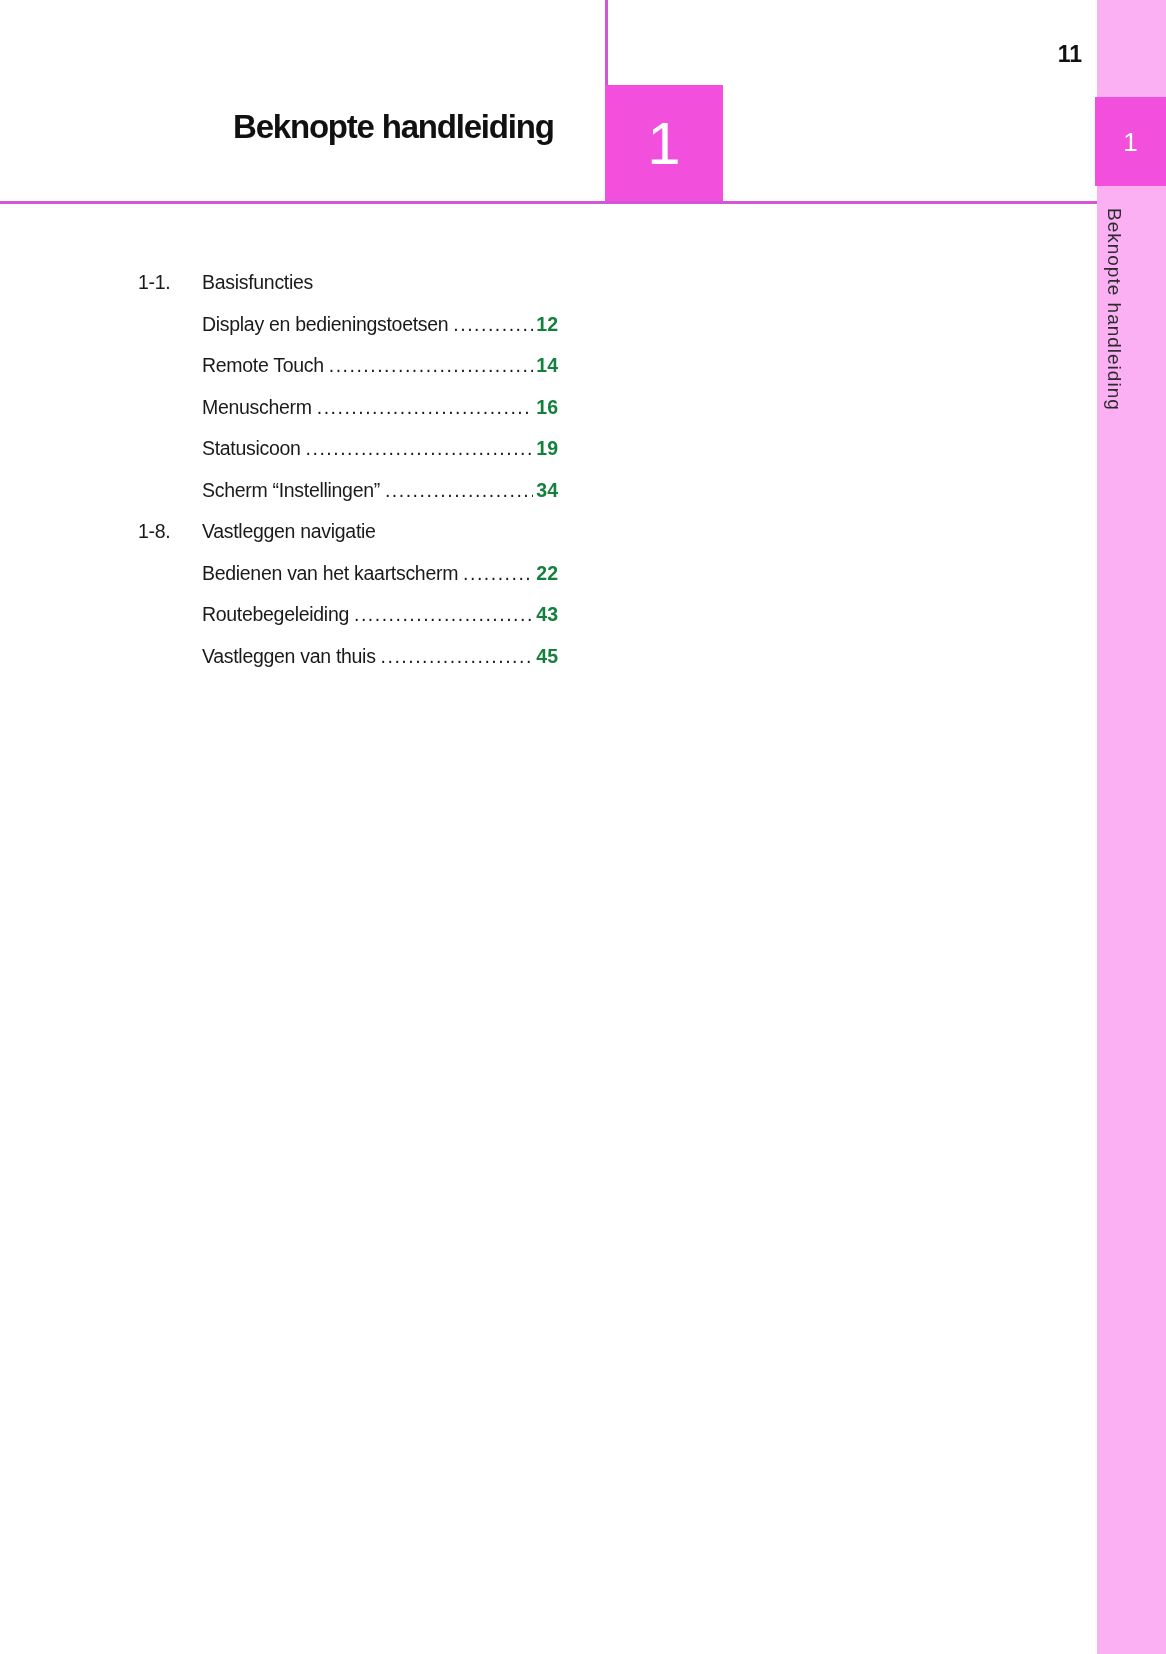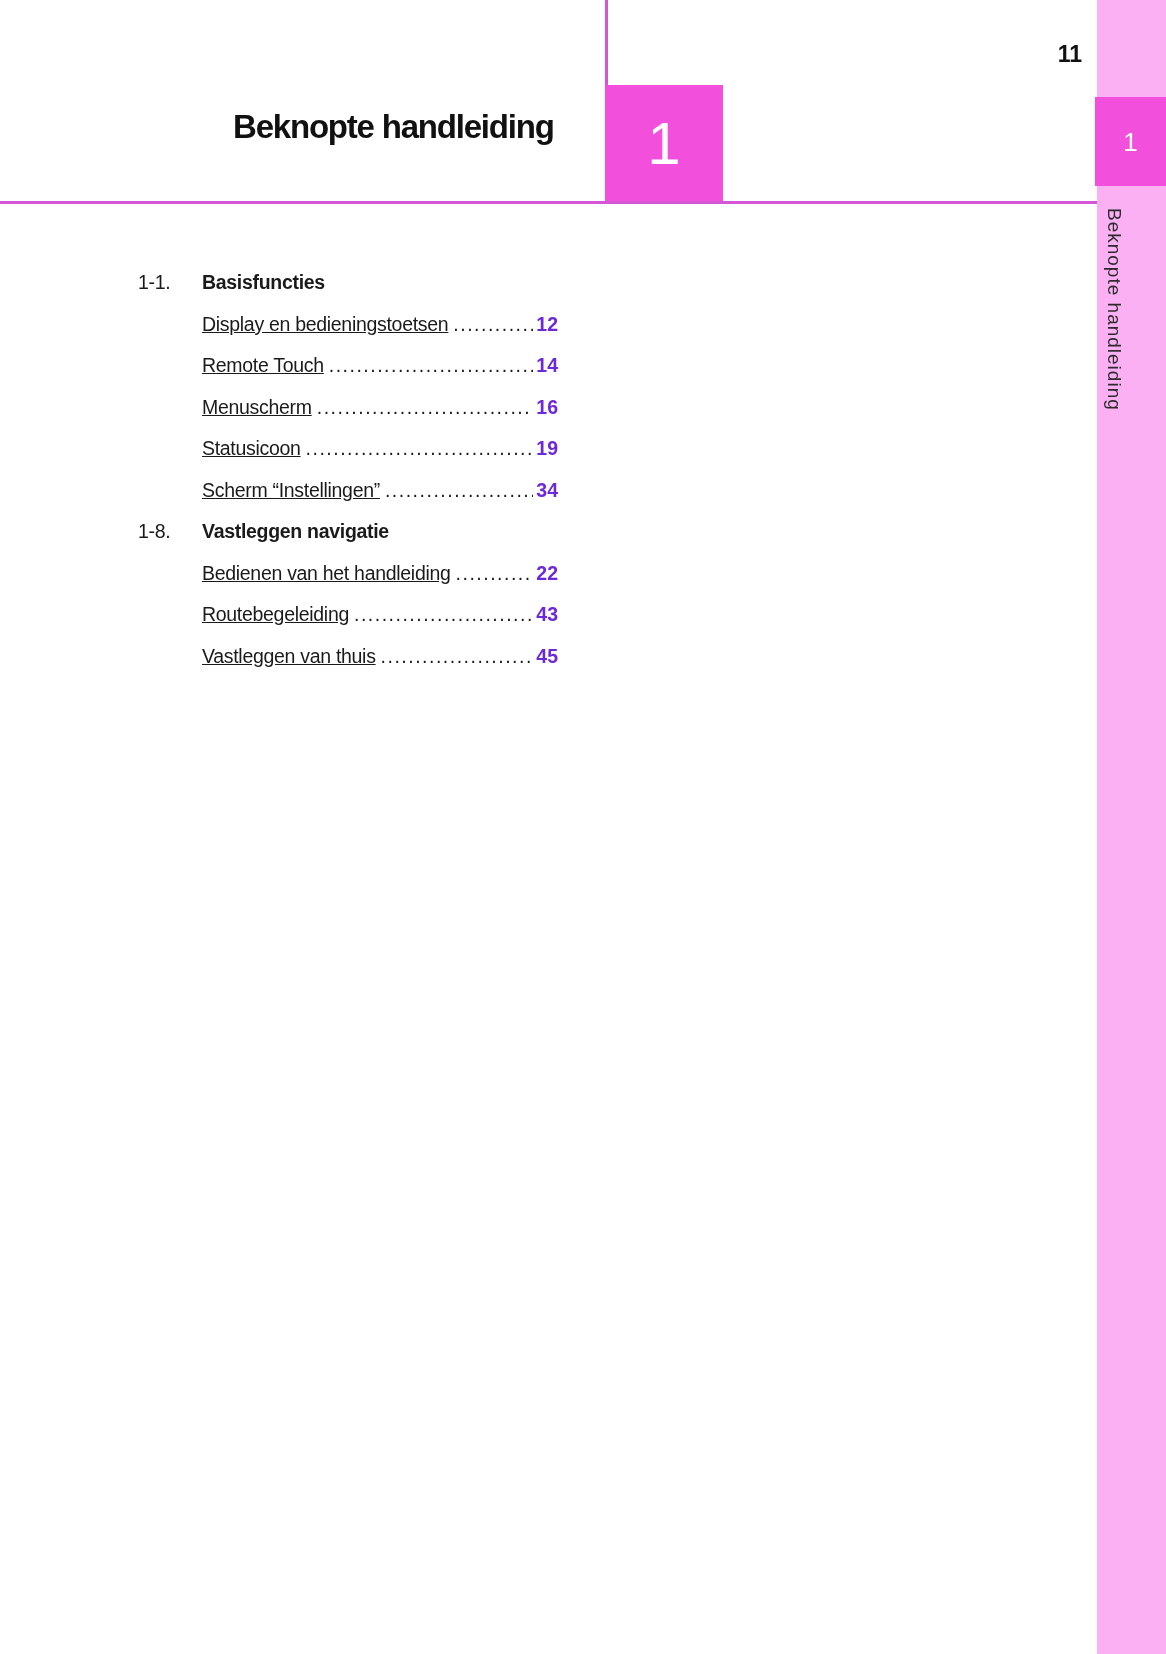--- a/index.html
+++ b/index.html
@@ -120,36 +120,36 @@
     height: 41.5px;
     line-height: 41.5px;
     white-space: nowrap;
   }
   .toc-row.section .sec-num {
     width: 64px;
     flex: 0 0 64px;
     letter-spacing: -0.3px;
   }
   .toc-row.section .sec-title {
-    font-weight: 700;
+    font-weight: 400;
     letter-spacing: -0.3px;
   }
   .toc-row.entry { padding-left: 64px; }
-  .entry-label { letter-spacing: -0.3px; text-decoration: underline; }
+  .entry-label { letter-spacing: -0.3px; }
   .dots {
     flex: 1 1 auto;
     overflow: hidden;
     white-space: nowrap;
     letter-spacing: 1.5px;
     margin: 0 3px 0 5px;
     color: #1a1a1a;
   }
   .entry-page {
     font-weight: 700;
-    color: #6d28d9;
+    color: #15803d;
     letter-spacing: 0;
   }
 </style>
 </head>
 <body>
 
 <div class="page">
 
   <div class="page-number">11</div>
   <div class="page-title">Beknopte handleiding</div>
@@ -201,21 +201,21 @@
       <span class="dots">..........................................................................................</span>
       <span class="entry-page">34</span>
     </div>
 
     <div class="toc-row section">
       <span class="sec-num">1-8.</span>
       <span class="sec-title">Vastleggen navigatie</span>
     </div>
 
     <div class="toc-row entry">
-      <span class="entry-label">Bedienen van het handleiding</span>
+      <span class="entry-label">Bedienen van het kaartscherm</span>
       <span class="dots">..........................................................................................</span>
       <span class="entry-page">22</span>
     </div>
 
     <div class="toc-row entry">
       <span class="entry-label">Routebegeleiding</span>
       <span class="dots">..........................................................................................</span>
       <span class="entry-page">43</span>
     </div>
 

